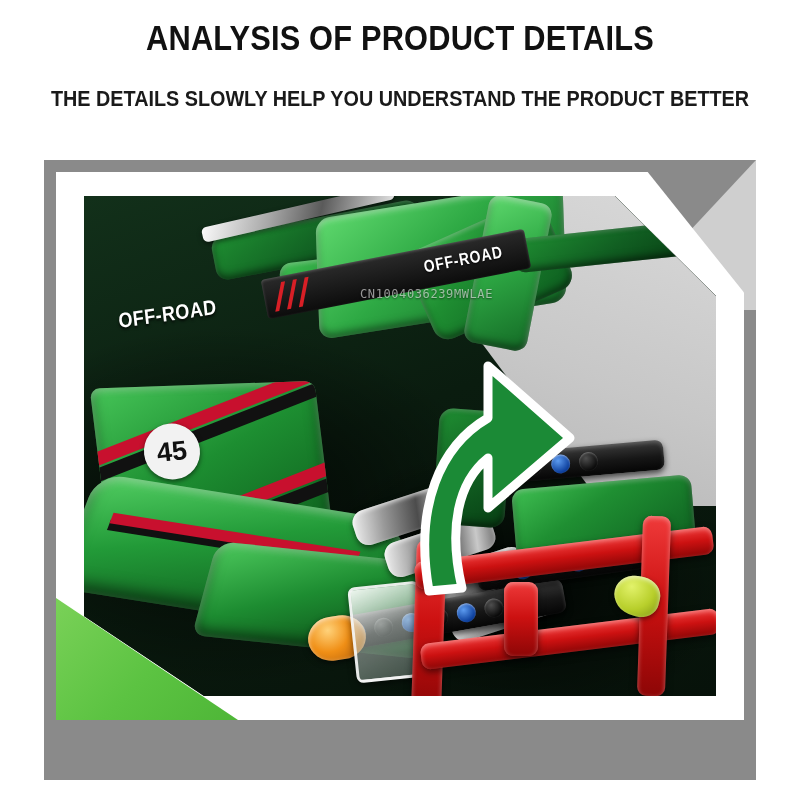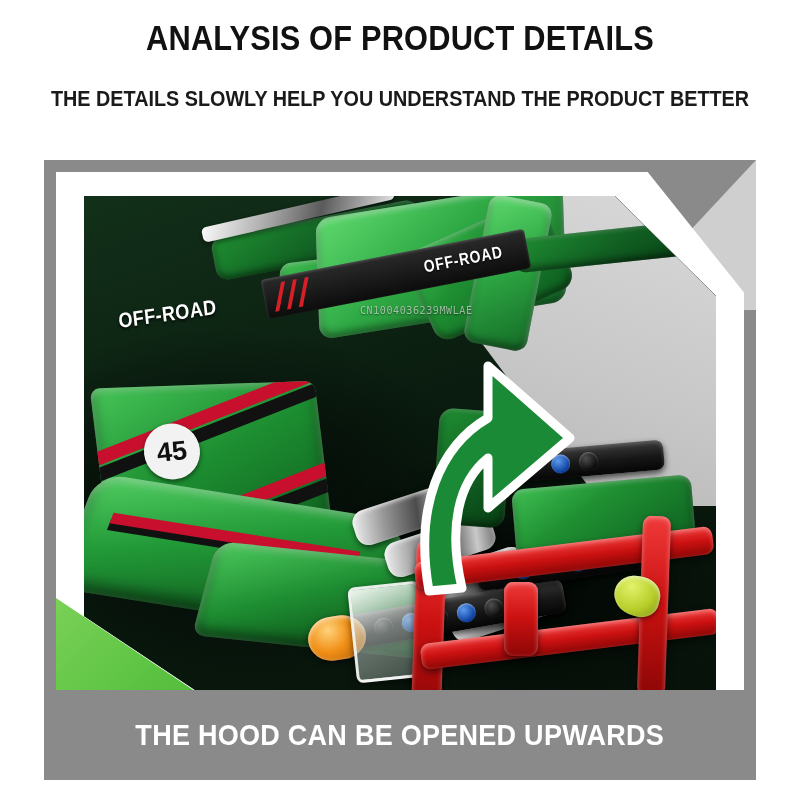--- a/index.html
+++ b/index.html
@@ -251,24 +251,24 @@
     transform: rotate(14deg);
   }
   .chrome-trim {
     background: linear-gradient(115deg, #fbfbfb 0%, #a8a8a8 35%, #5a5a5a 62%, #e2e2e2 100%);
     box-shadow: 0 2px 5px rgba(0,0,0,.5);
     border-radius: 5px;
   }
 
   
   .watermark {
-    left: 276px; top: 109px;
+    left: 276px; top: 91px;
     color: rgba(238,238,238,.62);
     font-family: "DejaVu Sans Mono", monospace;
-    font-size: 10px; letter-spacing: .6px;
+    font-size: 12px; letter-spacing: .6px;
     text-shadow: 0 1px 2px rgba(0,0,0,.55);
     white-space: nowrap;
   }
 
   
   .arrow-layer { left: 0; top: 0; width: 100%; height: 100%; }
 
   
   .caption-band {
     position: absolute;
@@ -383,19 +383,16 @@
                  L 404 170
                  L 486 242
                  L 404 312
                  L 404 262
                  C 374 286, 364 332, 378 392
                  Z" fill="#1b8a36" stroke="#ffffff" stroke-width="9" stroke-linejoin="round"></path>
       </svg>
 
     </div>
 
-    <div class="caption-band">
-      <span class="caption-text">THE HOOD CAN BE OPENED UPWARDS</span>
-    </div>
 
   </div>
 
 </div>
 
 </body></html>

